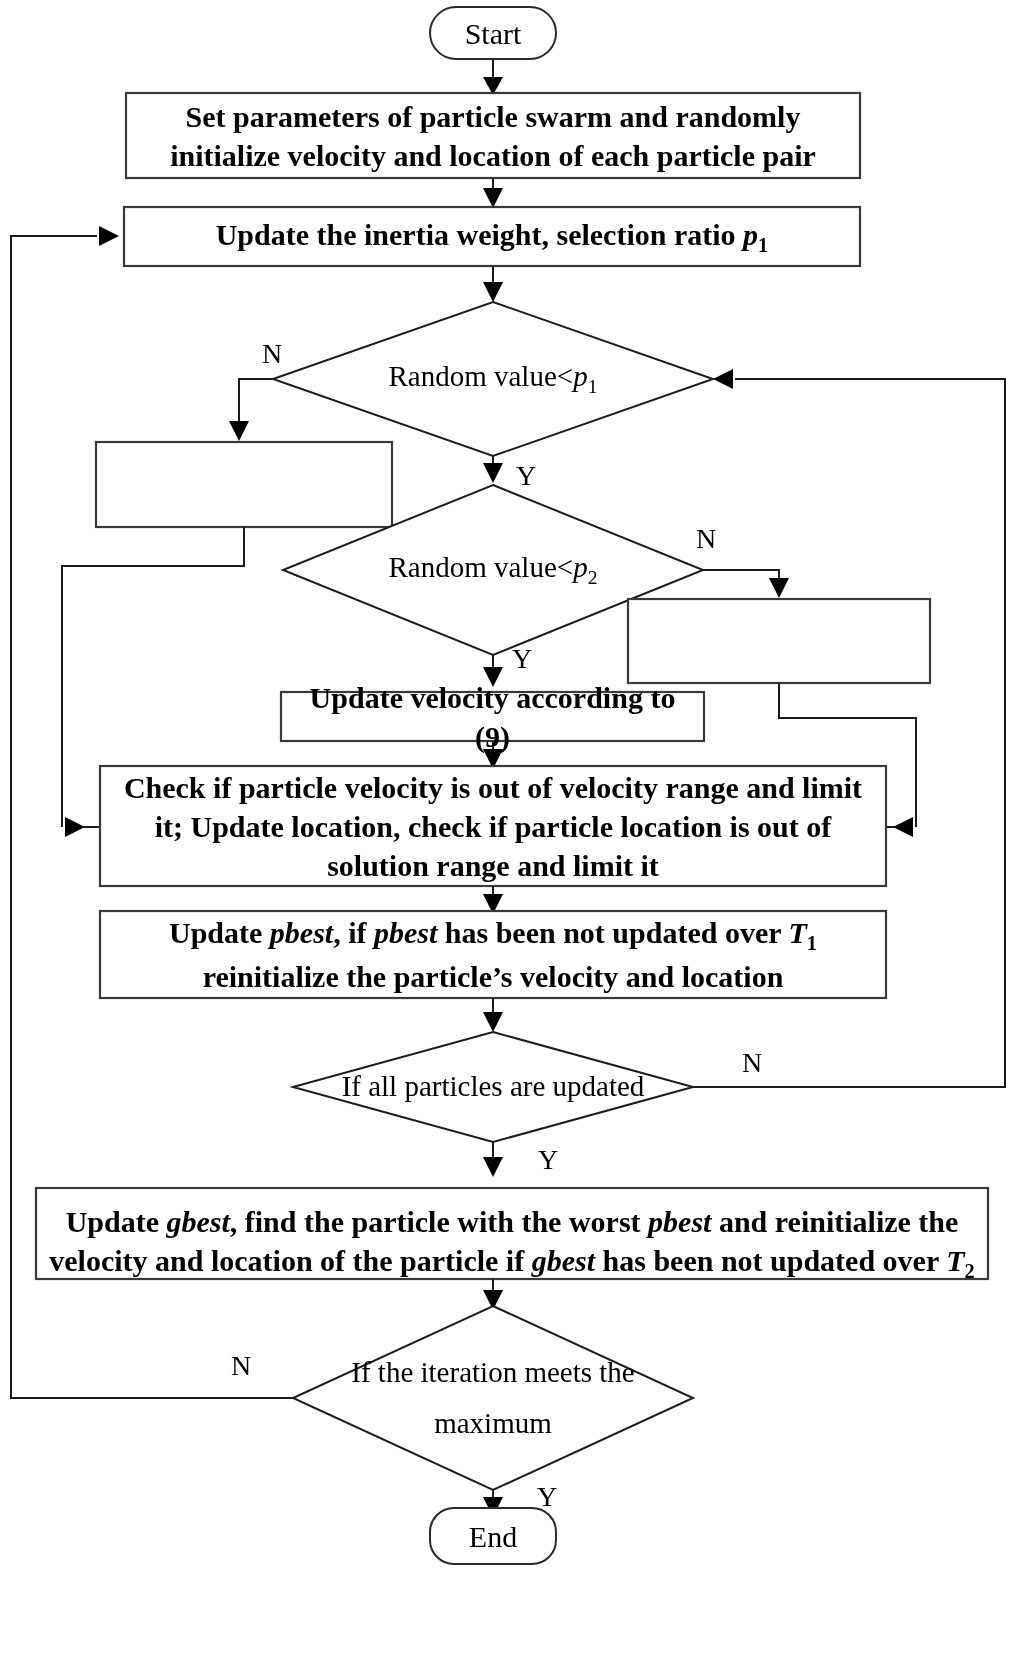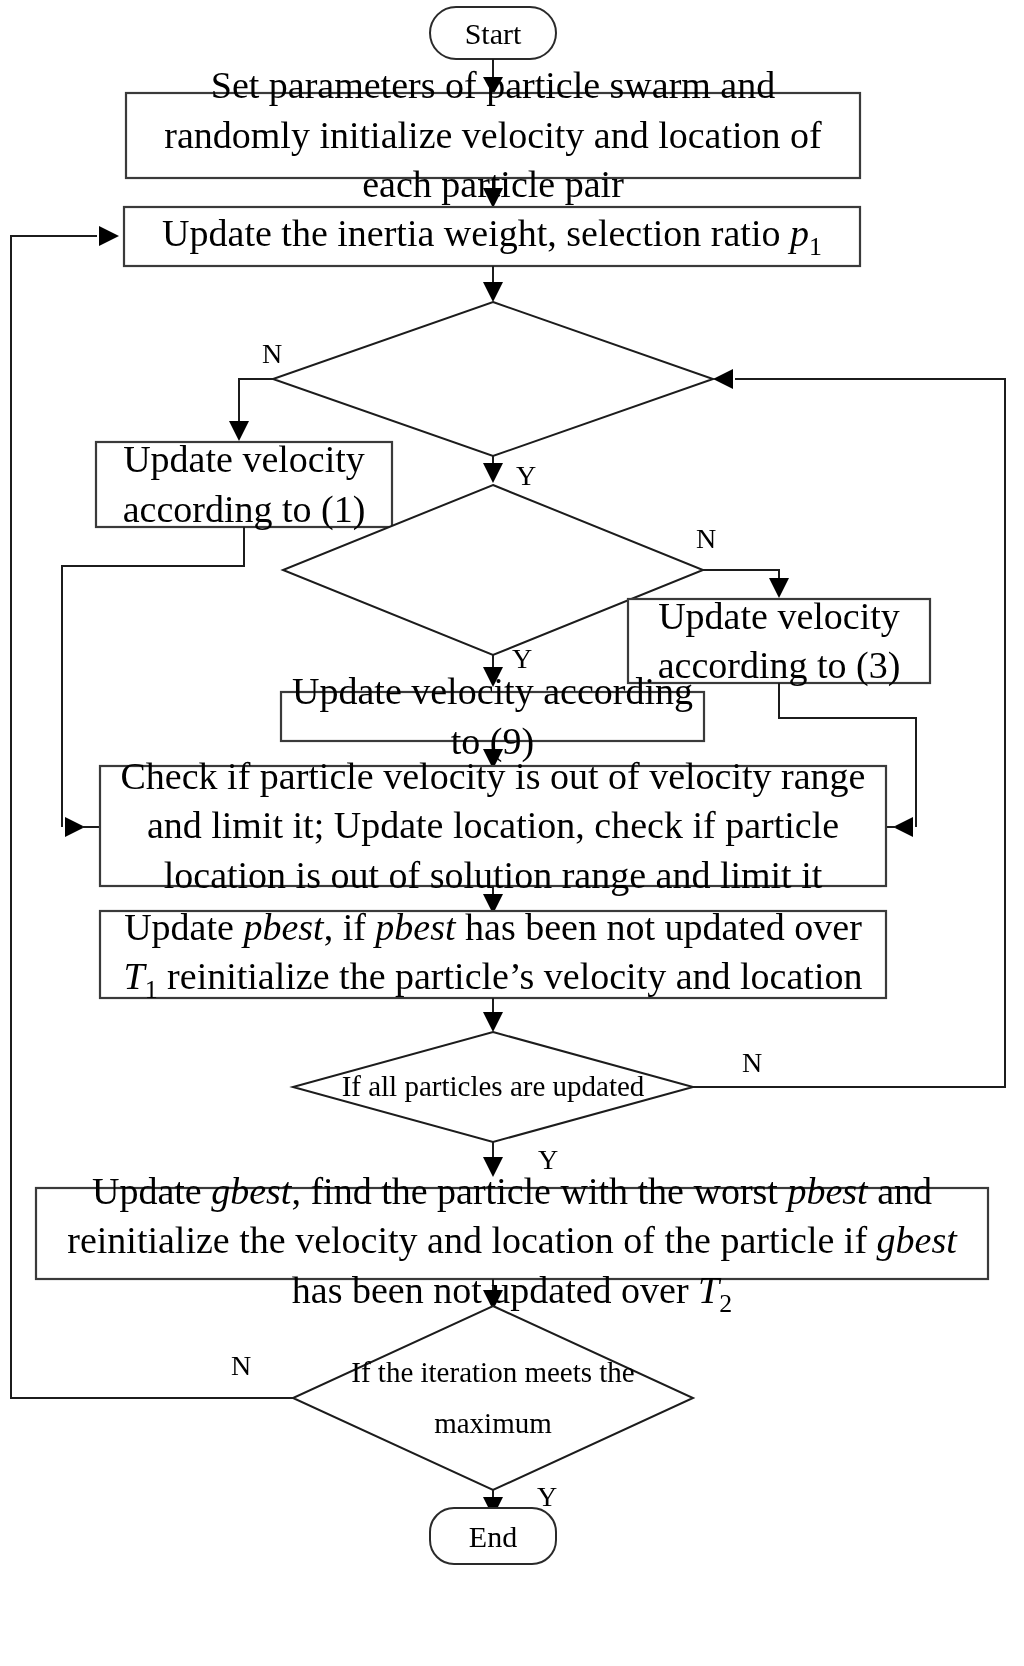--- a/index.html
+++ b/index.html
@@ -53,21 +53,21 @@
     display: flex;
     align-items: center;
     justify-content: center;
     text-align: center;
     color: #000000;
     font-family: "Liberation Serif", "DejaVu Serif", serif;
     line-height: 1.30;
     pointer-events: none;
     white-space: pre-line;
   }
-  .t-process { font-size: 38px; }
+  .t-process { font-size: 30px; font-weight: bold; }
   .t-decision { font-size: 29px; }
   .t-terminal { font-size: 30px; }
   .edge-label {
     position: absolute;
     color: #000000;
     font-family: "Liberation Serif", "DejaVu Serif", serif;
     font-size: 28px;
     line-height: 1;
   }
   .hit {
@@ -167,25 +167,29 @@
   </svg>
 
   <div class="node-text t-terminal" style="left:430px; top:7px; width:126px; height:52px;">Start</div>
 
   <div class="node-text t-process" style="left:136px; top:93px; width:714px; height:85px;">Set parameters of particle swarm and randomly initialize velocity and location of each particle pair</div>
 
   <div class="node-text t-process" style="left:134px; top:207px; width:716px; height:59px;">
     <span>Update the inertia weight, selection ratio&nbsp;<i class="var">p</i><sub>1</sub></span>
   </div>
 
-
-  <div class="node-text t-process" style="left:106px; top:442px; width:276px; height:85px;">Update velocity according to (1)</div>
-
-
-  <div class="node-text t-process" style="left:638px; top:599px; width:282px; height:84px;">Update velocity according to (3)</div>
+  <div class="node-text t-decision" style="left:323px; top:352px; width:340px; height:54px;">
+    <span>Random value&lt;<i class="var">p</i><sub>1</sub></span>
+  </div>
+
+
+  <div class="node-text t-decision" style="left:323px; top:543px; width:340px; height:54px;">
+    <span>Random value&lt;<i class="var">p</i><sub>2</sub></span>
+  </div>
+
 
   <div class="node-text t-process" style="left:291px; top:692px; width:403px; height:49px;">Update velocity according to (9)</div>
 
   <div class="node-text t-process" style="left:110px; top:766px; width:766px; height:120px;">
     <span>Check if particle velocity is out of velocity range and limit it; Update location, check if particle location is out of solution range and limit it</span>
   </div>
 
   <div class="node-text t-process" style="left:110px; top:911px; width:766px; height:87px;">
     <span>Update <i class="var">pbest</i>, if <i class="var">pbest</i> has been not updated over <i class="var">T</i><sub>1</sub> reinitialize the particle’s velocity and location</span>
   </div>

